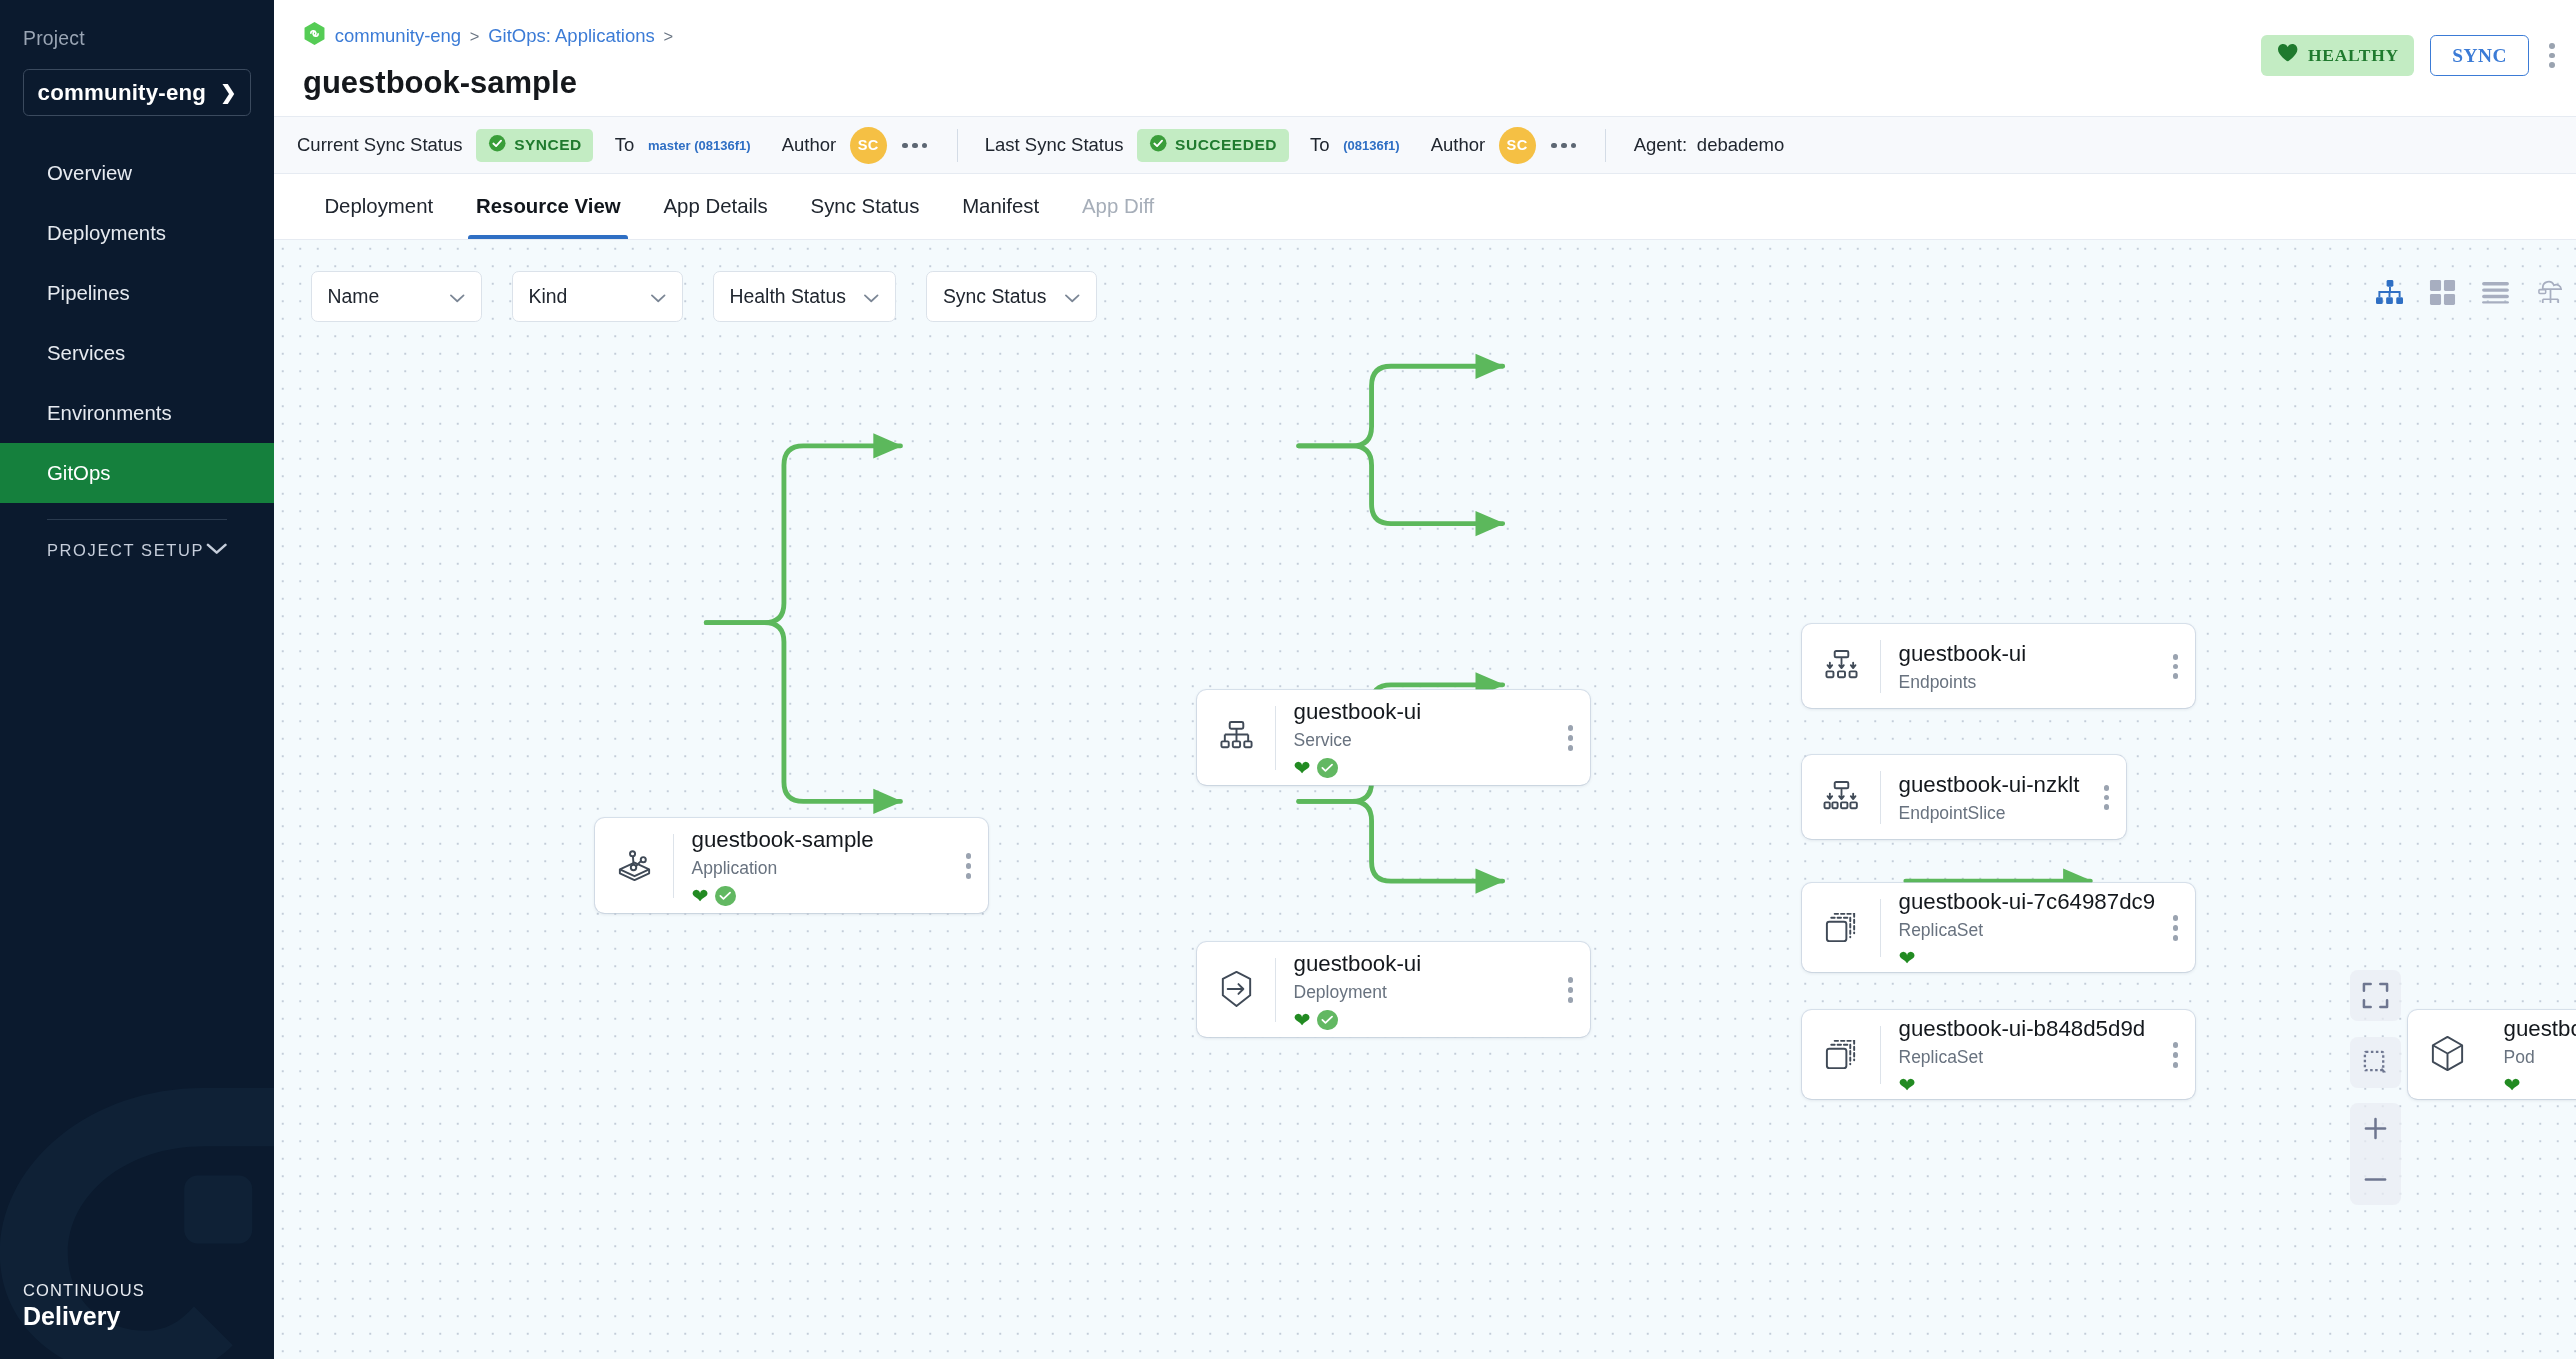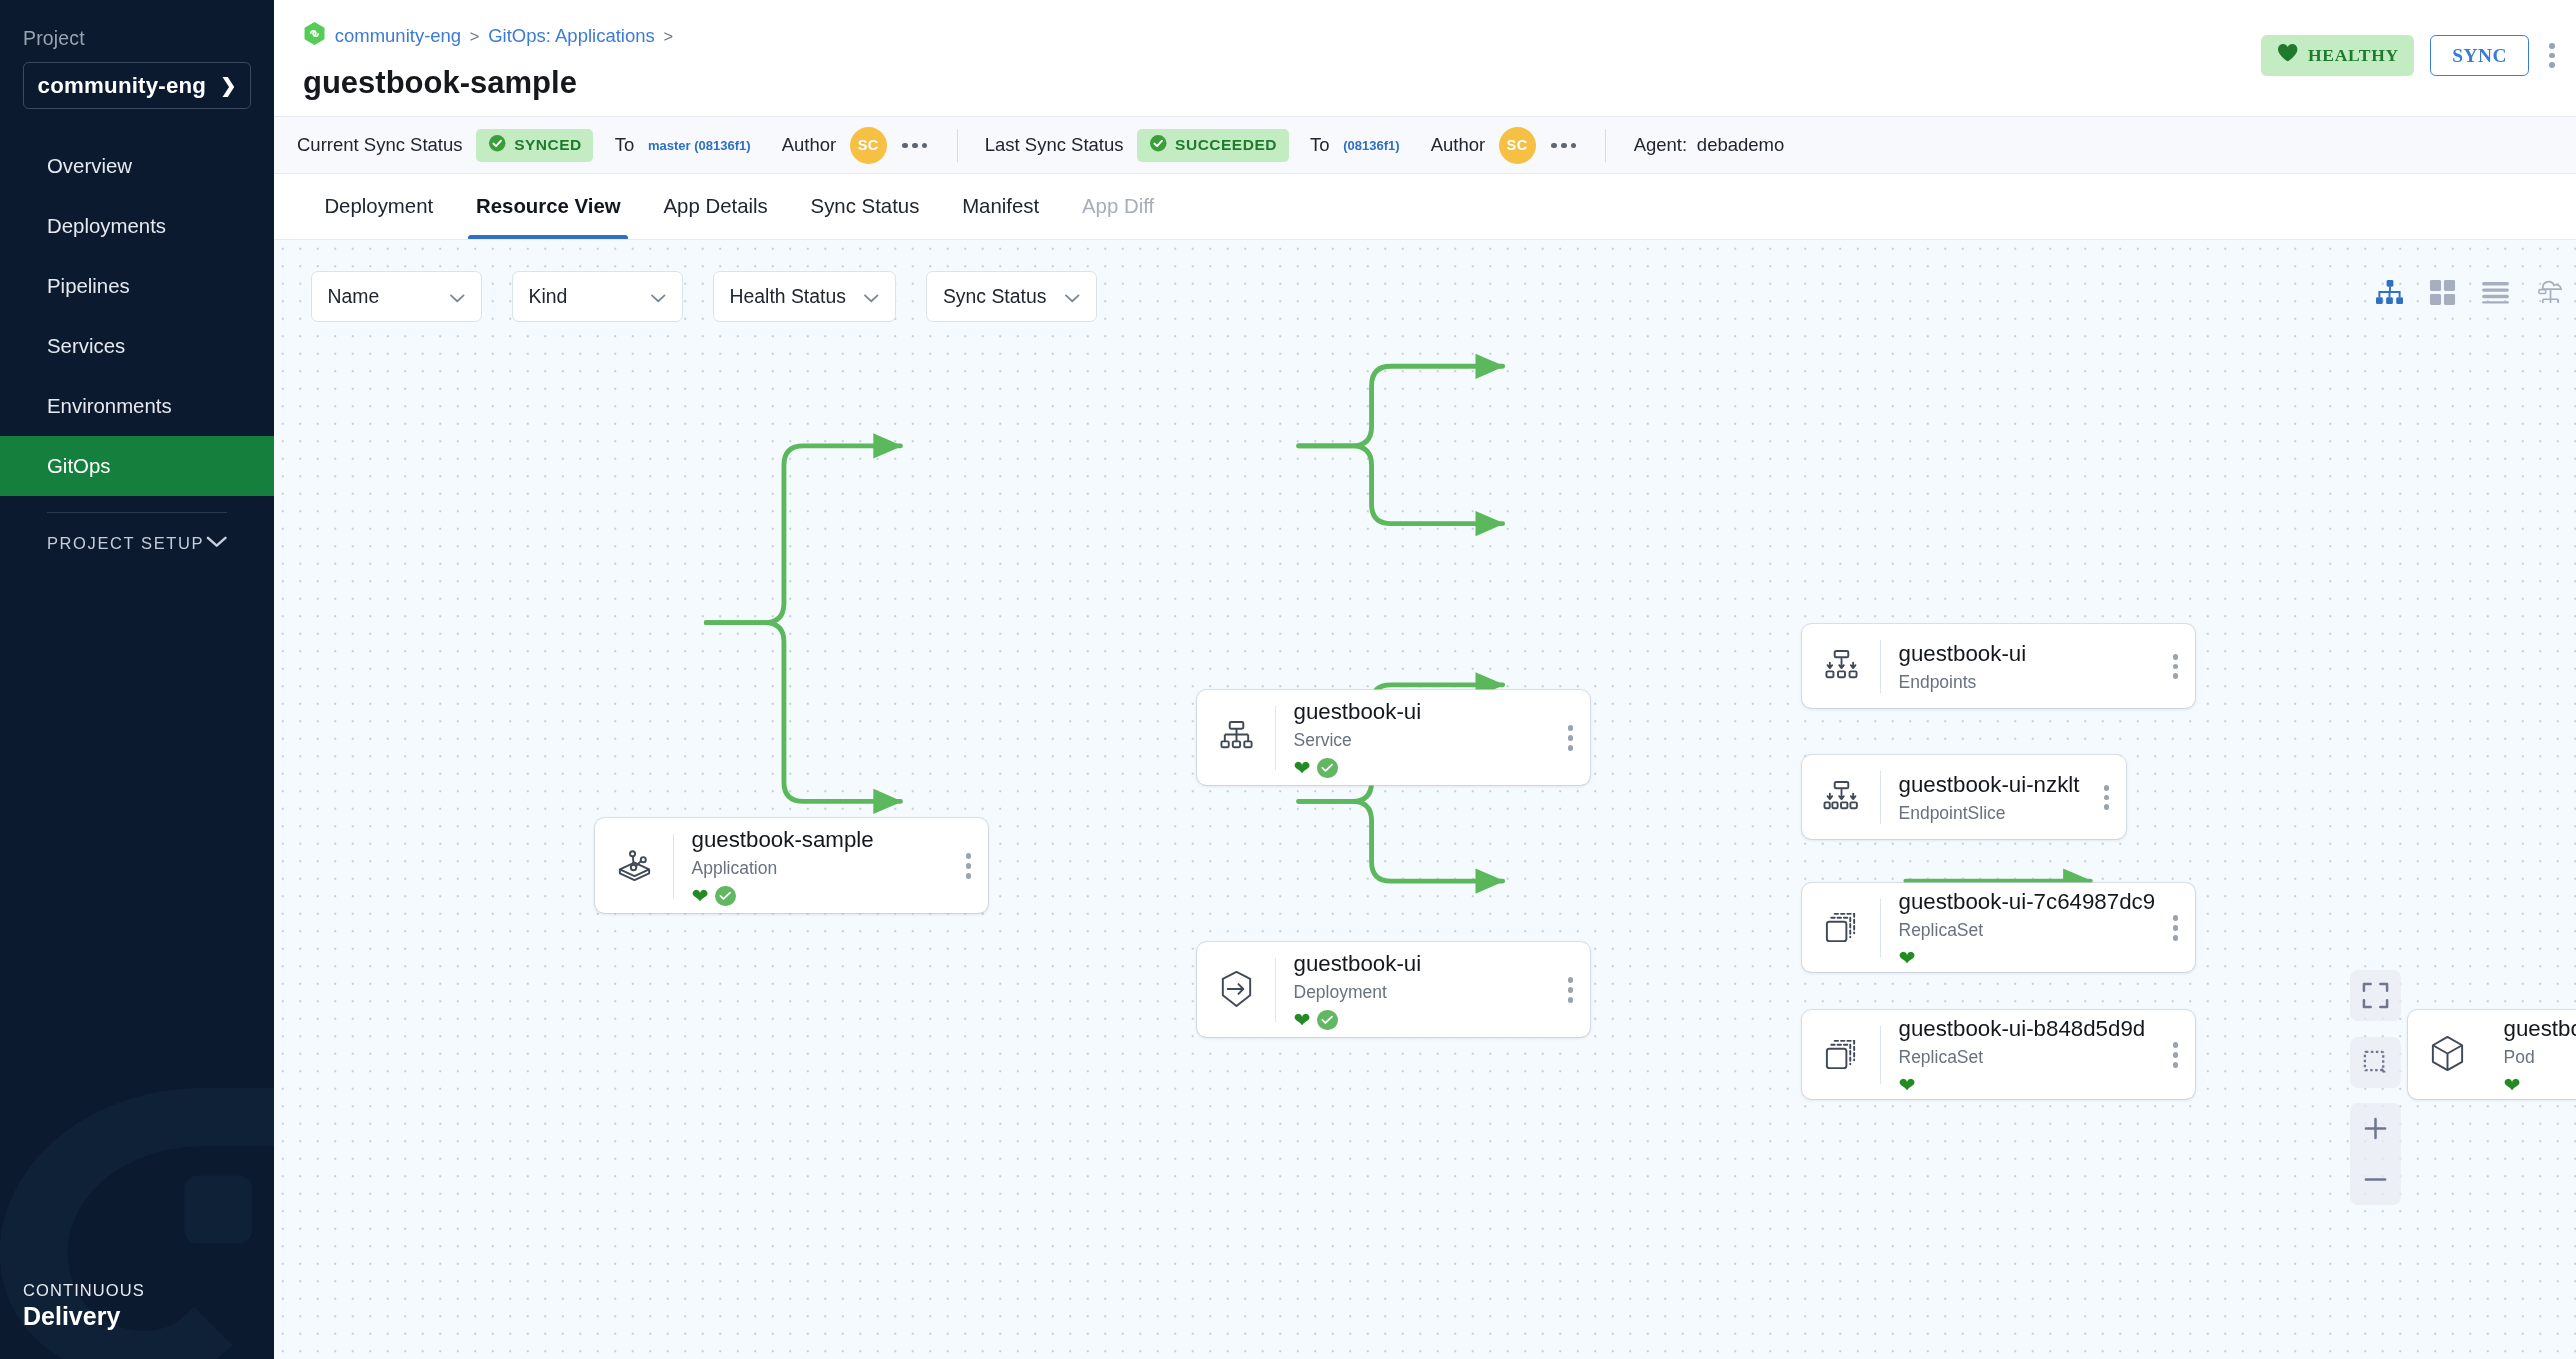--- a/index.html
+++ b/index.html
@@ -14,21 +14,21 @@
   .sidebar {
     width: 274px; flex: 0 0 274px; height: 1360px;
     background: #0b1a2e; position: relative; overflow: hidden;
   }
   .sidebar-watermark {
     position: absolute; left: -39px; bottom: -29px;
     width: 330px; height: 330px; pointer-events: none; opacity: .5;
   }
   .sb-inner { position: relative; z-index: 2; padding-top: 27px; }
   .sb-project-label {
-    color: #9aa5b4; font-size: 19.4px; padding-left: 23px; margin-bottom: 12px;
+    color: #9aa5b4; font-size: 19.4px; padding-left: 23px; margin-bottom: 19px;
     letter-spacing: 0.2px;
   }
   .sb-project-box {
     margin: 0 23px 27px 23px; height: 47px;
     border: 1px solid #3b4a5e; border-radius: 5.8px;
     display: flex; align-items: center; justify-content: space-between;
     padding: 0 13.6px; cursor: pointer;
   }
   .sb-project-name { color: #fff; font-size: 22.3px; font-weight: bold; letter-spacing: 0.2px; }
   .sb-project-arrow { color: #fff; font-size: 19.4px; font-weight: bold; }

